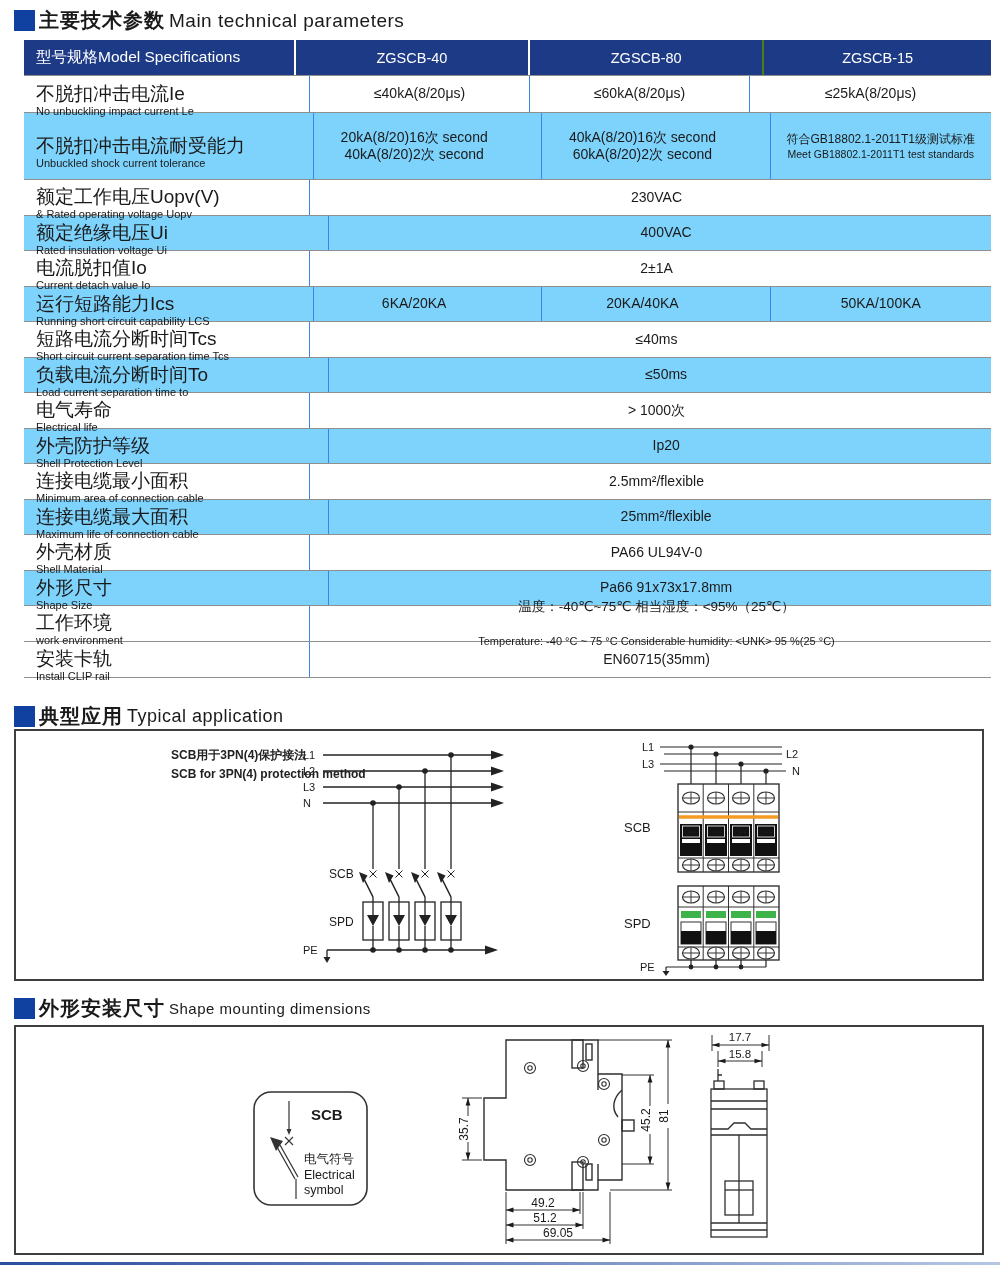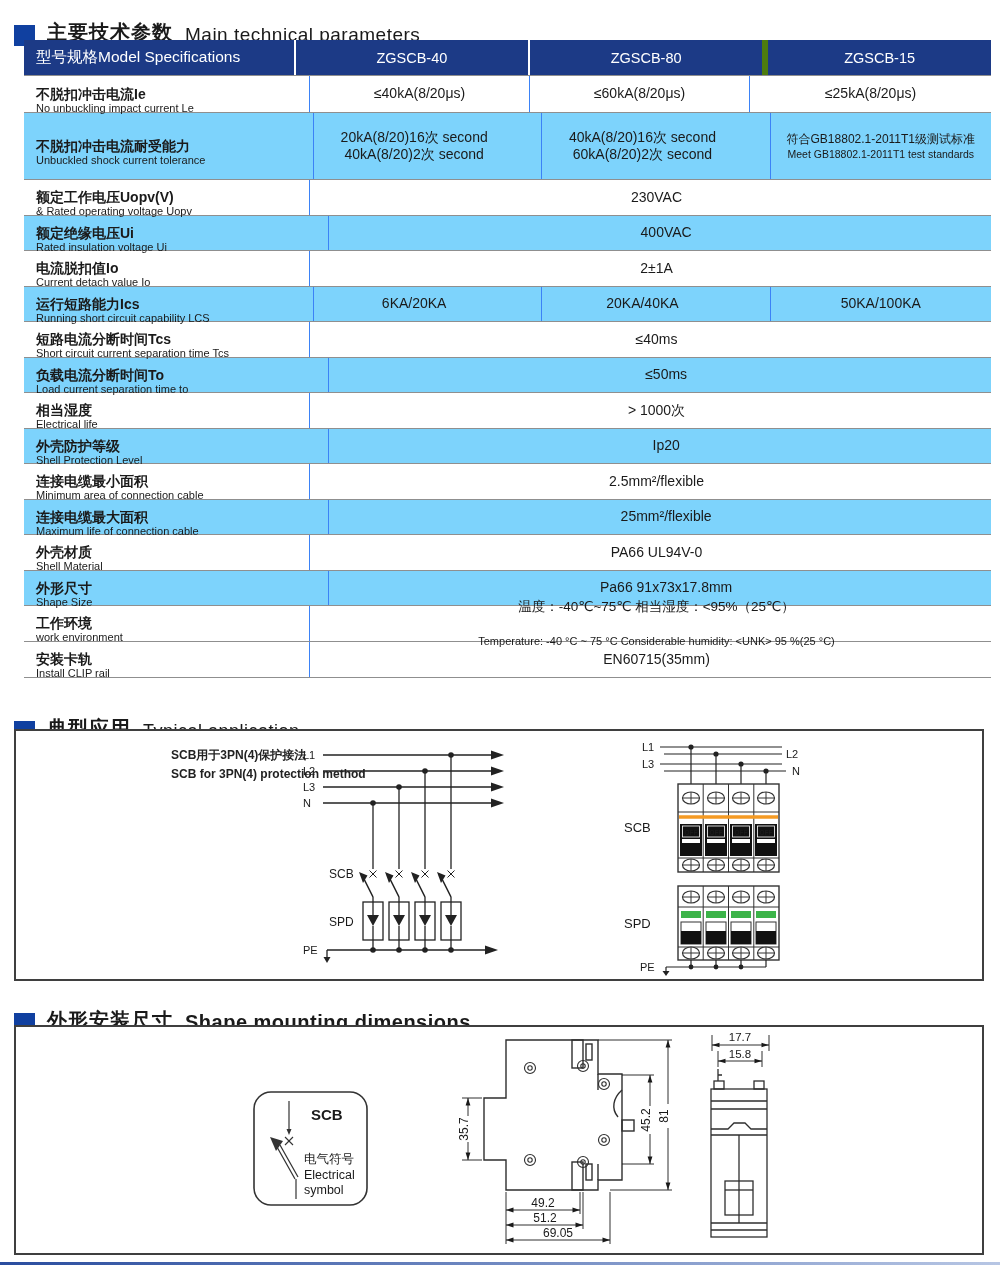--- a/index.html
+++ b/index.html
@@ -1,38 +1,38 @@
 <!DOCTYPE html>
 <html><head>
 <meta charset="utf-8">
 <style>
   html,body{margin:0;padding:0;background:#fff;}
   #page{position:relative;width:1000px;height:1277px;background:#fff;overflow:hidden;
         font-family:"Liberation Sans","DejaVu Sans",sans-serif;color:#1a1a1a;}
   
-  .sec-head{position:absolute;left:14px;display:flex;align-items:flex-end;gap:12px;margin-top:12px;}
+  .sec-head{position:absolute;left:14px;display:flex;align-items:center;gap:4px;}
   .sq{width:21px;height:21px;background:#1040a0;flex:0 0 auto;}
   .sec-head .zh{font-size:20px;font-weight:700;letter-spacing:1px;}
   .sec-head .en{font-weight:400;letter-spacing:.5px;}
   #head1 .en{font-size:19px;}
   #head2 .en{font-size:18px;}
-  #head3 .en{font-size:20px;font-weight:700;}
+  #head3 .en{font-size:15px;font-weight:400;}
   
   .spec-table{position:absolute;left:24px;top:40px;width:967px;}
   .t-head{display:flex;height:35px;background:#1c3a86;color:#fff;}
   .hc{display:flex;align-items:center;justify-content:center;font-size:14.5px;box-sizing:border-box;}
   .hc.c0{width:285px;justify-content:flex-start;padding-left:12px;font-size:15.5px;}
   .hc.c1,.hc.c2{width:248px;border-left:2px solid #fff;}
-  .hc.c3{width:242px;border-left:6px solid #4d7c0f;}
+  .hc.c3{width:242px;border-left:2px solid #4d7c0f;}
   .t-row{display:flex;border-top:1.6px solid #8f8f8f;background:#fff;height:34.5px;align-items:stretch;}
   .t-row.alt{background:#7dd3fc;gap:27px;}
   .t-row.last{border-bottom:1.6px solid #8f8f8f;}
   .t-row.h36{height:36px;} .t-row.h66{height:66px;} .t-row.h35{height:35px;}
   .lbl{width:285px;box-sizing:border-box;padding:1px 4px 1px 12px;display:flex;flex-direction:column;justify-content:center;}
-  .lbl .lzh{font-size:14px;font-weight:700;line-height:1.15;margin-top:12px;}
+  .lbl .lzh{font-size:19px;font-weight:400;line-height:1.15;margin-top:12px;}
   .lbl .len{font-size:11px;line-height:1.12;}
   .val{display:flex;flex-direction:column;align-items:center;justify-content:center;text-align:center;
        font-size:14px;box-sizing:border-box;border-left:1px solid #3b82f6;line-height:1.25;}
   .val.c1,.val.c2{width:220px;} .val.c3{width:242px;} .val.spanv{width:682px;padding-left:12px;}
   .val .szh{font-size:12px;line-height:1.3;} .val .sen{font-size:10.5px;line-height:1.2;}
   .val .va{font-size:13.5px;line-height:1.2;} .val .vb{font-size:11px;line-height:1.2;margin-top:20px;}
   
   .frame{position:absolute;left:14px;width:966px;border:2px solid #3f3f3f;background:#fff;box-sizing:content-box;}
   #app-box{top:697px;height:248px;margin-top:32px;}
   #dim-box{top:1025px;height:226px;}
@@ -129,21 +129,21 @@
     </div>
     <div class="t-row alt">
       <div class="lbl">
           <div class="lzh">负载电流分断时间To</div>
           <div class="len">Load current separation time to</div>
         </div>
       <div class="val spanv">≤50ms</div>
     </div>
     <div class="t-row">
       <div class="lbl">
-          <div class="lzh">相当湿度</div>
+          <div class="lzh">电气寿命</div>
           <div class="len">Electrical life</div>
         </div>
       <div class="val spanv">&gt; 1000次</div>
     </div>
     <div class="t-row alt">
       <div class="lbl">
           <div class="lzh">外壳防护等级</div>
           <div class="len">Shell Protection Level</div>
         </div>
       <div class="val spanv">Ip20</div>

